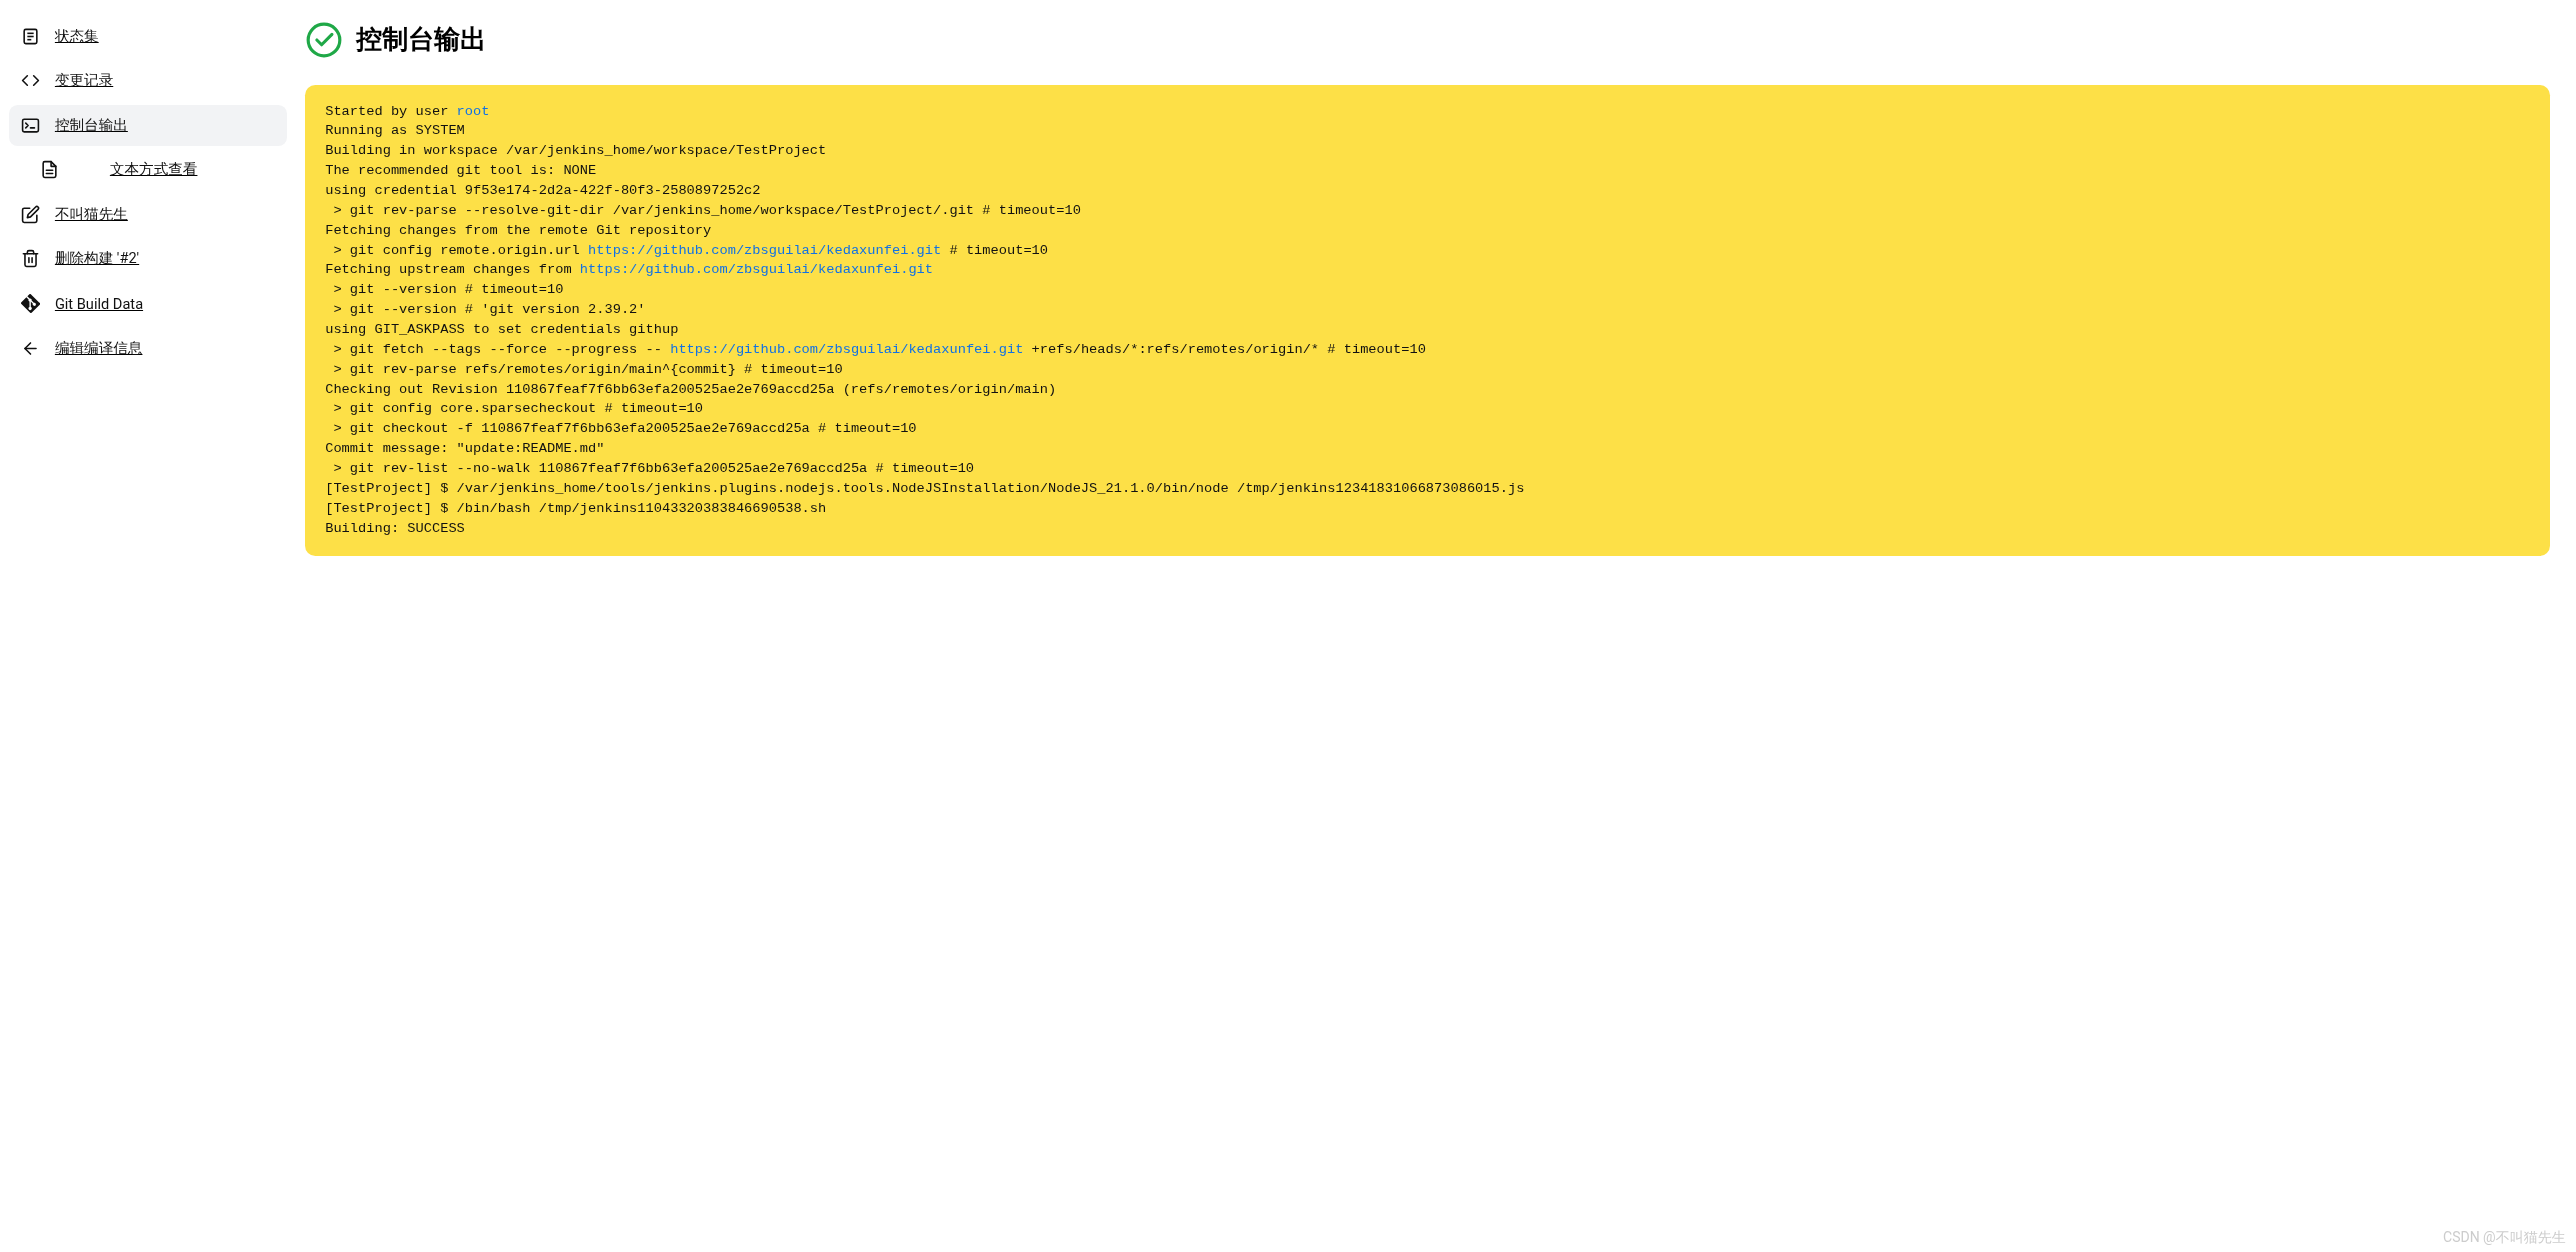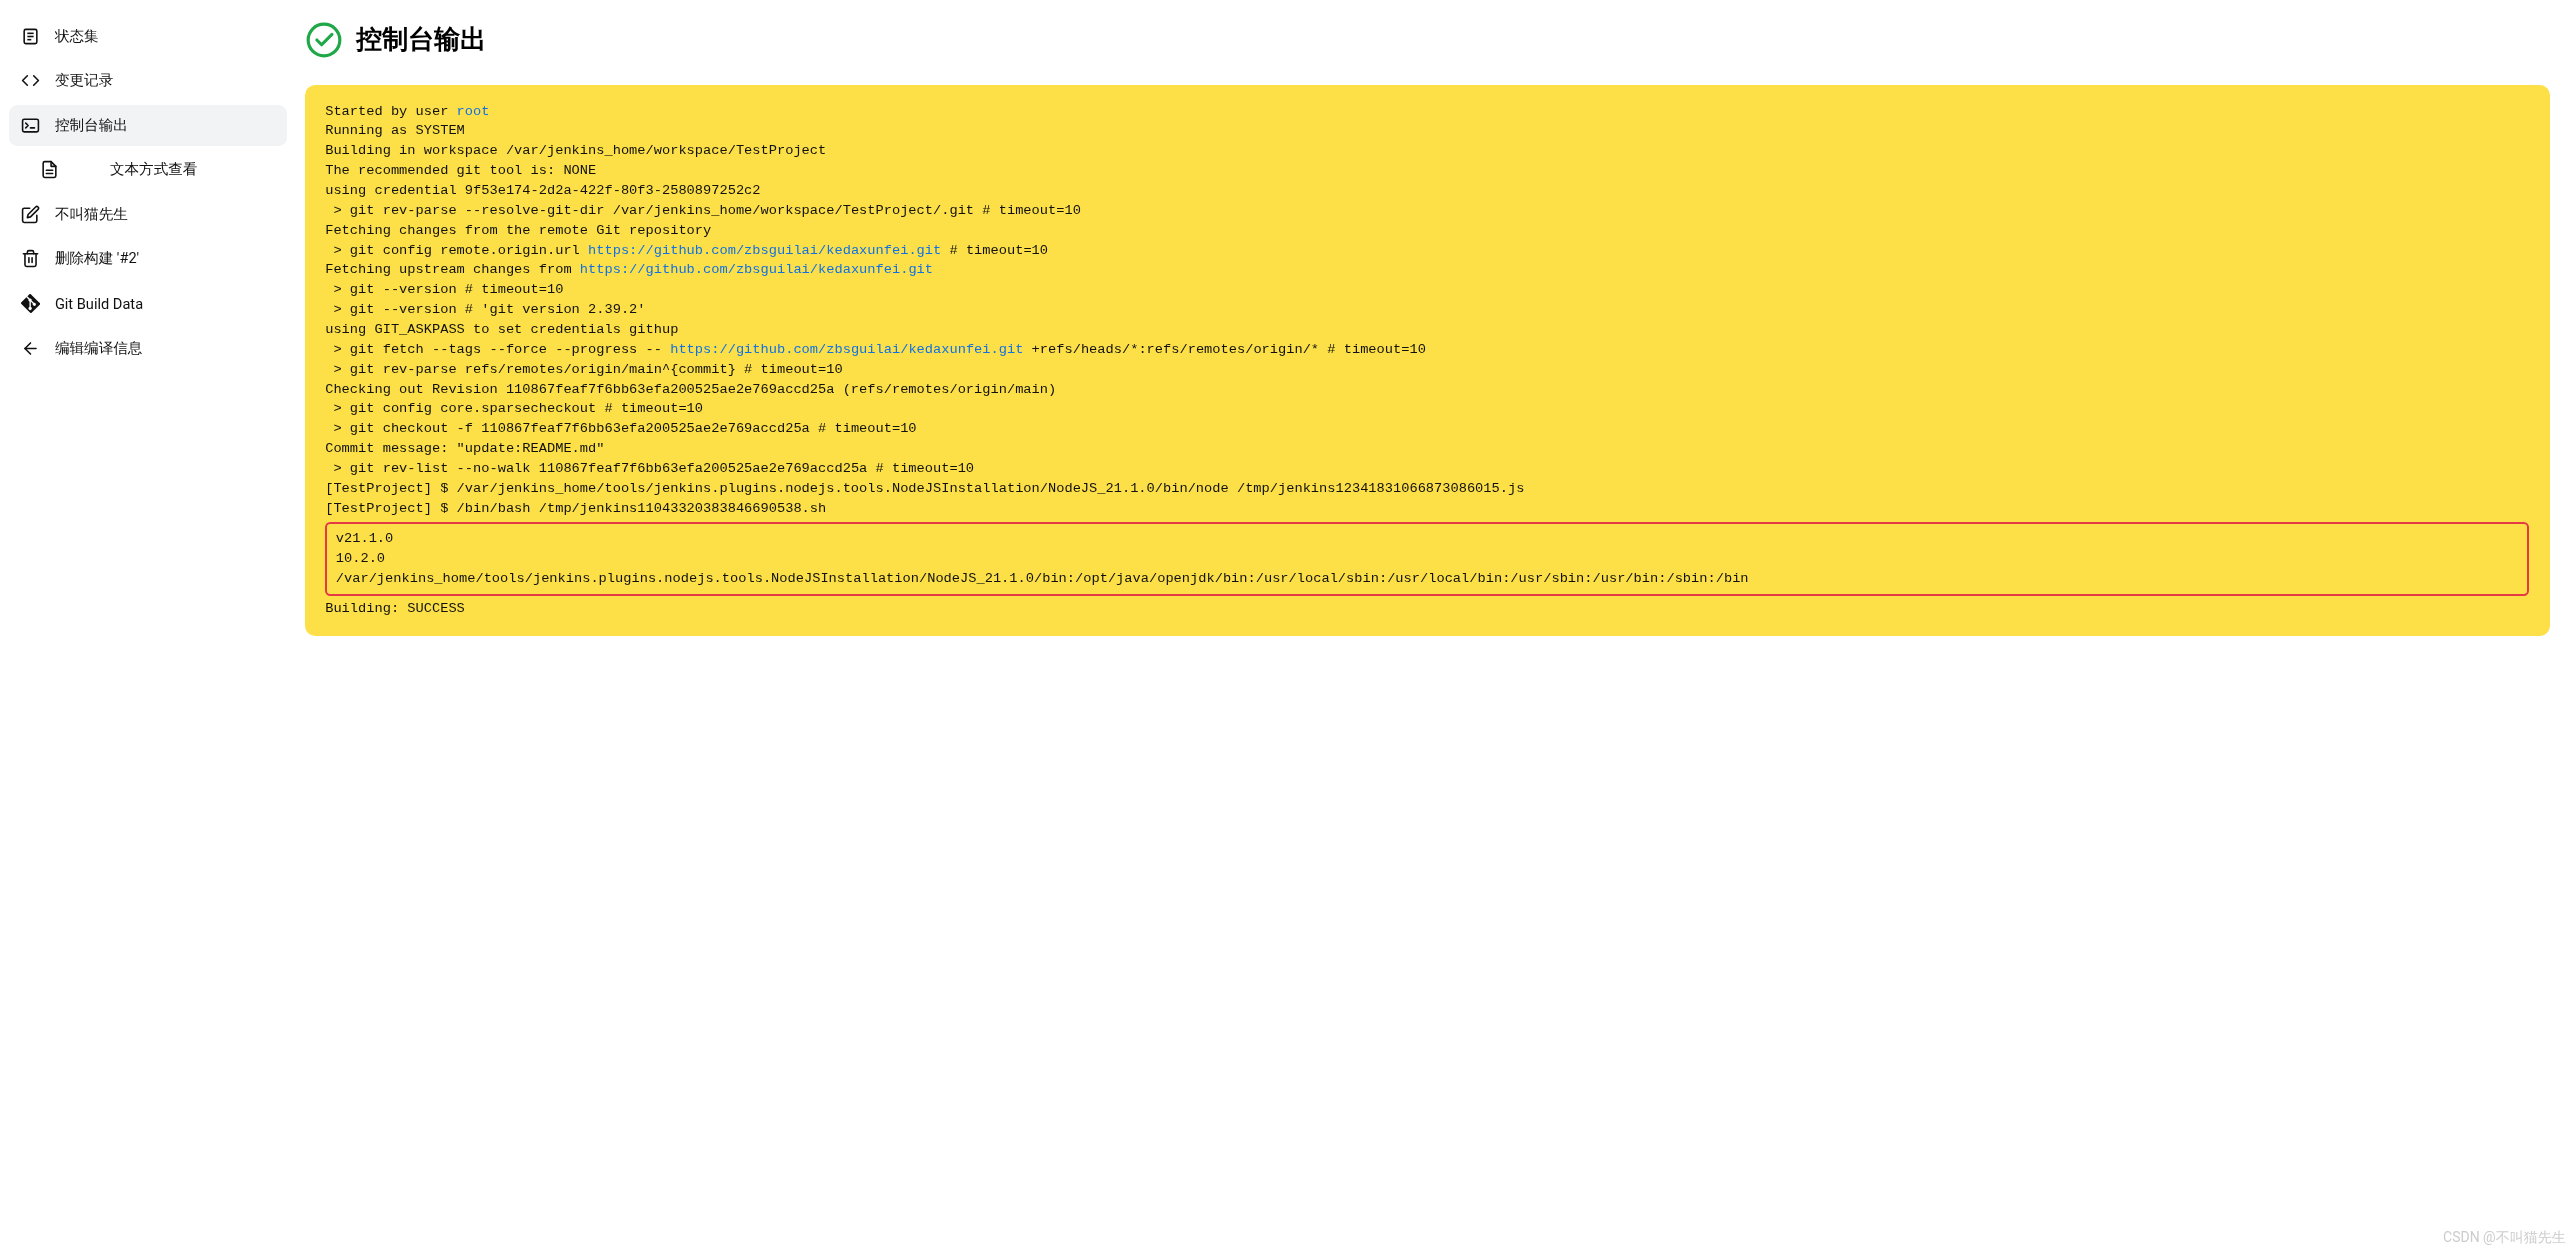--- a/index.html
+++ b/index.html
@@ -19,20 +19,21 @@
       padding: 15.5px 8.6px;
       flex-shrink: 0;
     }
     .sidebar-item {
       display: flex;
       align-items: center;
       padding: 10.3px 12px;
       border-radius: 8.6px;
       cursor: pointer;
       margin-bottom: 3.4px;
+      text-decoration: underline;
     }
     .sidebar-item.active {
       background: #f2f3f5;
     }
     .sidebar-item .icon {
       width: 20.6px;
       height: 20.6px;
       margin-right: 13.7px;
       display: flex;
       align-items: center;
@@ -220,20 +221,18 @@
 <span>using GIT_ASKPASS to set credentials githup</span>
 <span> &gt; git fetch --tags --force --progress -- </span><a href="#">https://github.com/zbsguilai/kedaxunfei.git</a><span> +refs/heads/*:refs/remotes/origin/* # timeout=10</span>
 <span> &gt; git rev-parse refs/remotes/origin/main^{commit} # timeout=10</span>
 <span>Checking out Revision 110867feaf7f6bb63efa200525ae2e769accd25a (refs/remotes/origin/main)</span>
 <span> &gt; git config core.sparsecheckout # timeout=10</span>
 <span> &gt; git checkout -f 110867feaf7f6bb63efa200525ae2e769accd25a # timeout=10</span>
 <span>Commit message: "update:README.md"</span>
 <span> &gt; git rev-list --no-walk 110867feaf7f6bb63efa200525ae2e769accd25a # timeout=10</span>
 <span>[TestProject] $ /var/jenkins_home/tools/jenkins.plugins.nodejs.tools.NodeJSInstallation/NodeJS_21.1.0/bin/node /tmp/jenkins12341831066873086015.js</span>
 <span>[TestProject] $ /bin/bash /tmp/jenkins11043320383846690538.sh</span>
-<div class="highlighted-box"><span>v21.1.0
-10.2.0
-/var/jenkins_home/tools/jenkins.plugins.nodejs.tools.NodeJSInstallation/NodeJS_21.1.0/bin:/opt/java/openjdk/bin:/usr/local/sbin:/usr/local/bin:/usr/sbin:/usr/bin:/sbin:/bin</span></div><span>Building: SUCCESS</span></div>
+<span>Building: SUCCESS</span></div>
 
 </main>
 
 <div class="watermark">CSDN @不叫猫先生</div>
 
 
 </body></html>

